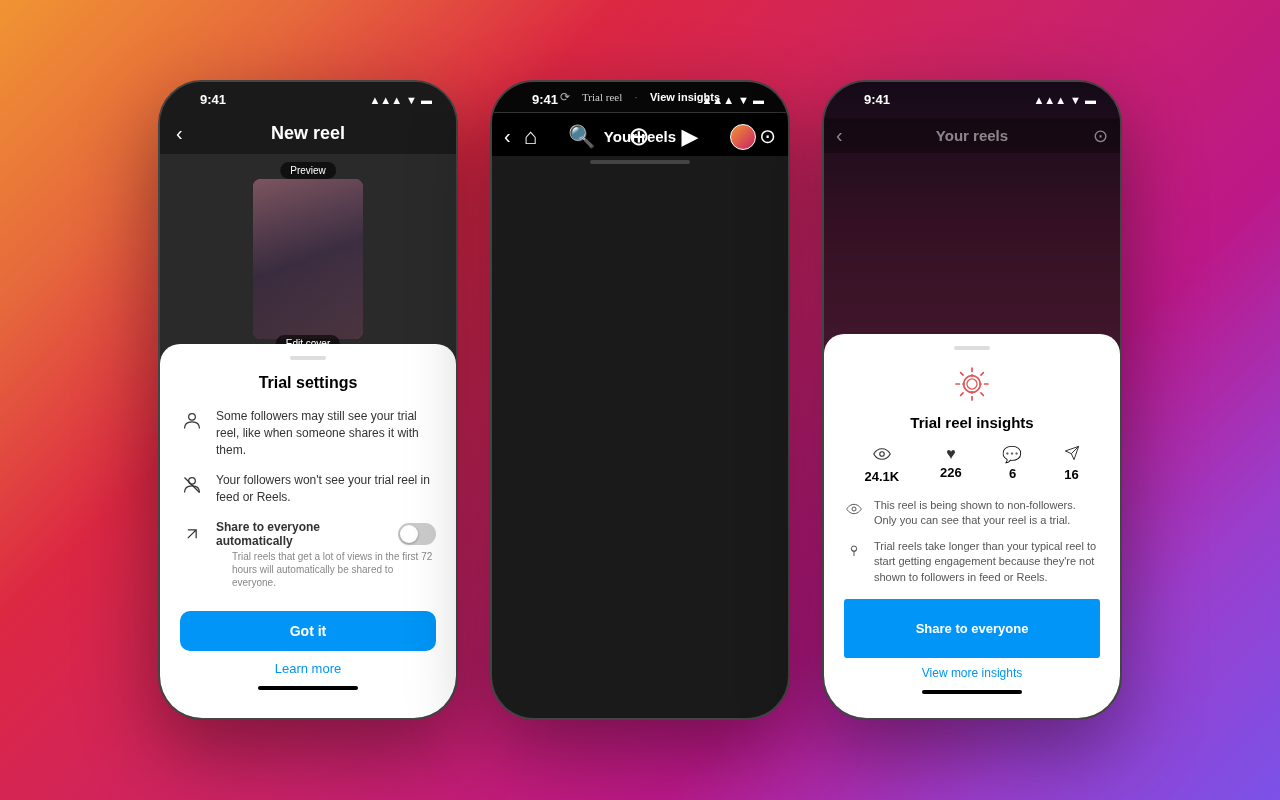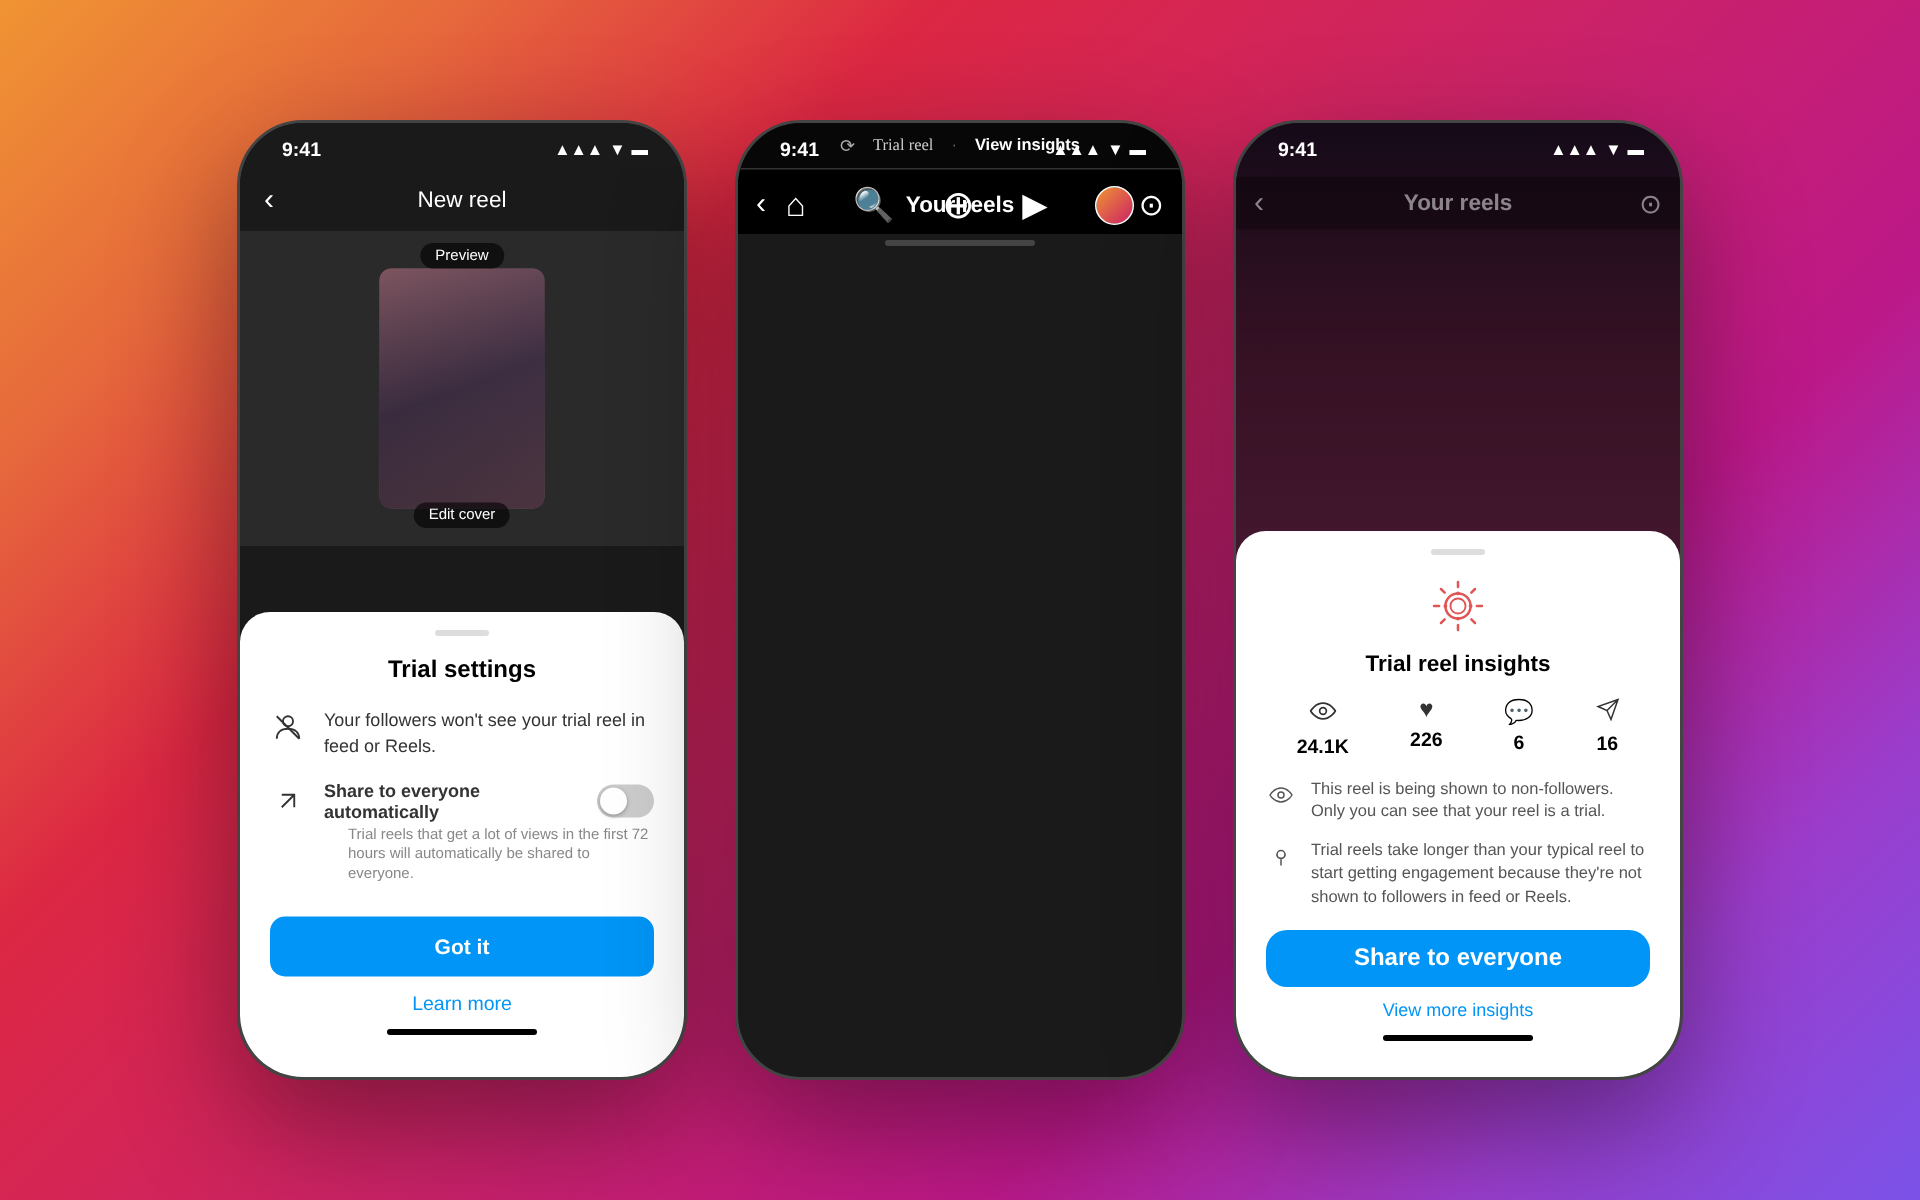--- a/index.html
+++ b/index.html
@@ -28,21 +28,21 @@
     }
 
     
     .status-bar {
       display: flex;
       justify-content: space-between;
       align-items: center;
       padding: 10px 24px 4px;
       position: absolute;
       top: 0;
-      left: 4px;
+      left: 16px;
       right: 0;
       z-index: 10;
     }
     .status-bar.dark { background: #1a1a1a; }
     .status-bar.transparent { background: transparent; }
     .status-time {
       font-size: 13px;
       font-weight: 600;
     }
     .status-icons {
@@ -351,23 +351,23 @@
     .insight-info-text {
       font-size: 11px;
       color: #555;
       line-height: 1.4;
     }
     .share-everyone-btn {
       width: 100%;
       background: #0095f6;
       color: #fff;
       border: none;
-      border-radius: 14px;
-      padding: 10px;
-      font-size: 16px;
+      border-radius: 3px;
+      padding: 22px;
+      font-size: 13px;
       font-weight: 600;
       cursor: pointer;
       margin-top: 4px;
       margin-bottom: 8px;
     }
     .view-insights-link {
       text-align: center;
       color: #0095f6;
       font-size: 12px;
       font-weight: 500;
@@ -433,41 +433,50 @@
     <span class="status-time">9:41</span>
     <div class="status-icons">
       <span>▲▲▲</span>
       <span>▼</span>
       <span>▬</span>
     </div>
   </div>
 
   <div style="position:absolute;top:32px;left:0;right:0;display:flex;align-items:center;padding:8px 16px;background:#1a1a1a;">
     <span style="font-size:20px;color:#fff;width:24px;">‹</span>
-    <span style="font-size:15px;font-weight:400;flex:1;text-align:center;color:#fff;">New reel</span>
+    <span style="font-size:18px;font-weight:700;flex:1;text-align:center;color:#fff;">New reel</span>
     <span style="width:24px;"></span>
   </div>
 
   <div style="position:absolute;top:72px;left:0;right:0;height:210px;background:#2a2a2a;display:flex;align-items:center;justify-content:center;">
     <div class="phone1-video-thumb">
       <div style="position:absolute;top:0;left:0;right:0;bottom:0;background:linear-gradient(160deg,#8b5e6a,#4a3850,#6b4a5a);"></div>
     </div>
     <div class="preview-badge">
       <span>Preview</span>
     </div>
     <div class="edit-cover-badge">
       <span>Edit cover</span>
     </div>
   </div>
 
   <div class="trial-sheet" style="position:absolute;bottom:0;left:0;right:0;">
     <div class="sheet-handle"></div>
     <div class="sheet-title">Trial settings</div>
 
     
+    <div class="setting-item">
+      <div class="setting-icon">
+        <svg width="20" height="20" viewBox="0 0 24 24" fill="none" stroke="#333" stroke-width="1.5">
+          <circle cx="12" cy="7" r="4"></circle>
+          <path d="M3 21c0-5 3.5-8 9-8s9 3 9 8"></path>
+        </svg>
+      </div>
+      <div class="setting-text">Some followers may still see your trial reel, like when someone shares it with them.</div>
+    </div>
 
     
     <div class="setting-item">
       <div class="setting-icon">
         <svg width="20" height="20" viewBox="0 0 24 24" fill="none" stroke="#333" stroke-width="1.5">
           <circle cx="12" cy="7" r="4"></circle>
           <path d="M3 21c0-5 3.5-8 9-8s9 3 9 8"></path>
           <line x1="3" y1="3" x2="21" y2="21" stroke="#333" stroke-width="1.5"></line>
         </svg>
       </div>

